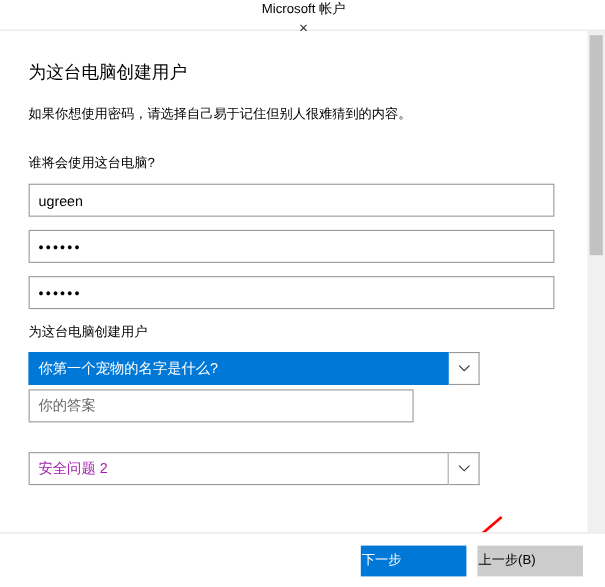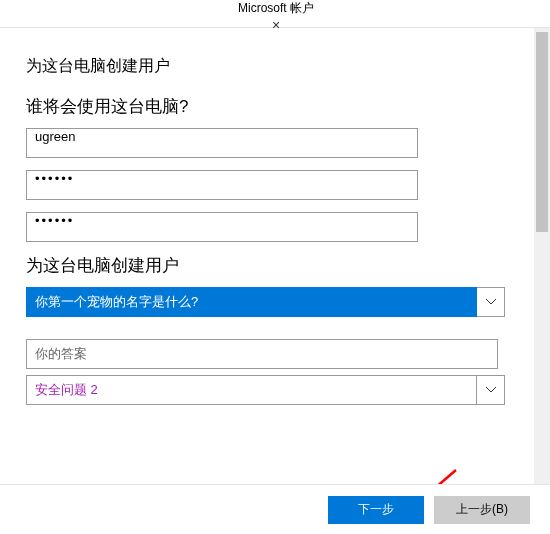--- a/index.html
+++ b/index.html
@@ -63,40 +63,41 @@
     font-weight: 400;
     margin: 0 0 18px 0;
     color: #000;
   }
   .sub {
     font-size: 12px;
     margin: 0 0 28px 0;
     color: #000;
   }
   .label {
-    font-size: 17px;
+    font-size: 12px;
     margin: 0 0 10px 0;
     color: #000;
   }
   .field {
-    width: 392px;
+    width: 478px;
     height: 30px;
     border: 1px solid #999;
     padding: 0 8px;
     font-size: 13px;
     display: flex;
+    align-items: center;
     margin-bottom: 12px;
     background: #fff;
   }
   .field.pw { letter-spacing: 2px; }
   .combo {
-    width: 479px;
+    width: 410px;
     height: 30px;
     display: flex;
-    margin-bottom: 22px;
+    margin-bottom: 4px;
   }
   .combo .main {
     flex: 1;
     border: 1px solid #999;
     display: flex;
     align-items: center;
     padding: 0 8px;
     font-size: 13px;
     background: #fff;
     color: #a21caf;
@@ -110,28 +111,28 @@
     width: 28px;
     border: 1px solid #999;
     border-left: none;
     display: flex;
     align-items: center;
     justify-content: center;
     background: #fff;
   }
   .combo .chev svg { width: 10px; height: 6px; }
   .answer {
-    width: 472px;
+    width: 350px;
     height: 30px;
     border: 1px solid #999;
     padding: 0 8px;
     font-size: 13px;
     display: flex;
     align-items: center;
-    margin-bottom: 6px;
+    margin-bottom: 27px;
     color: #666;
     background: #fff;
   }
   .footer {
     position: absolute;
     right: 0;
     bottom: 0;
     left: 0;
     height: 50px;
     border-top: 1px solid #e5e5e5;
@@ -140,21 +141,20 @@
     align-items: center;
     padding-right: 20px;
     gap: 10px;
     background: #fff;
   }
   .btn {
     width: 96px;
     height: 28px;
     display: flex;
     align-items: center;
-    justify-content: center;
     font-size: 12px;
     border: 1px solid transparent;
   }
   .btn.primary { background: #0078d7; color: #fff; }
   .btn.secondary { background: #ccc; color: #000; }
   .arrow {
     position: absolute;
     pointer-events: none;
     left: 390px;
     top: 438px;
@@ -167,20 +167,21 @@
 
 <div class="titlebar">
   <span class="title">Microsoft 帐户</span>
   <span class="close">×</span>
 </div>
 
 <div class="scroll-area">
   <div class="content">
 
     <h1>为这台电脑创建用户</h1>
+    <p class="sub">如果你想使用密码，请选择自己易于记住但别人很难猜到的内容。</p>
 
     <p class="label">谁将会使用这台电脑?</p>
     <div class="field">
       <span>ugreen</span>
     </div>
 
     <div class="field pw">
       <span>••••••</span>
     </div>
     <div class="field pw">

